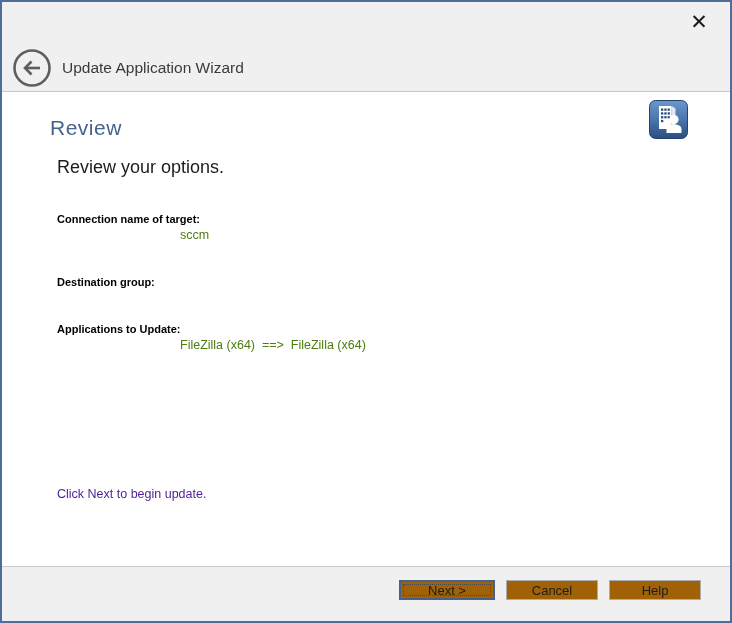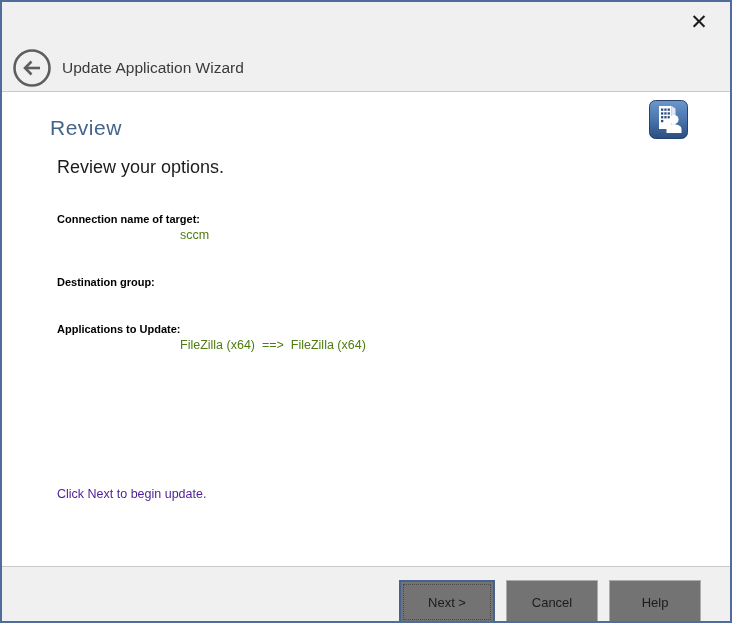--- a/index.html
+++ b/index.html
@@ -113,22 +113,22 @@
     background: #f0f0f0;
     border-top: 1px solid #c9c9c9;
     display: flex;
     justify-content: flex-end;
     align-items: flex-start;
     gap: 11px;
     padding: 13px 29px 0 0;
   }
   .btn {
     min-width: 92px;
-    height: 44px;
-    background: #737373;
+    height: 20px;
+    background: #a16207;
     border: 1px solid #adadad;
     font-family: "Liberation Sans", "DejaVu Sans", sans-serif;
     font-size: 13px;
     color: #1c1c1c;
     cursor: pointer;
   }
   .btn.primary {
     min-width: 96px;
     border: 2px solid #46618c;
     position: relative;

